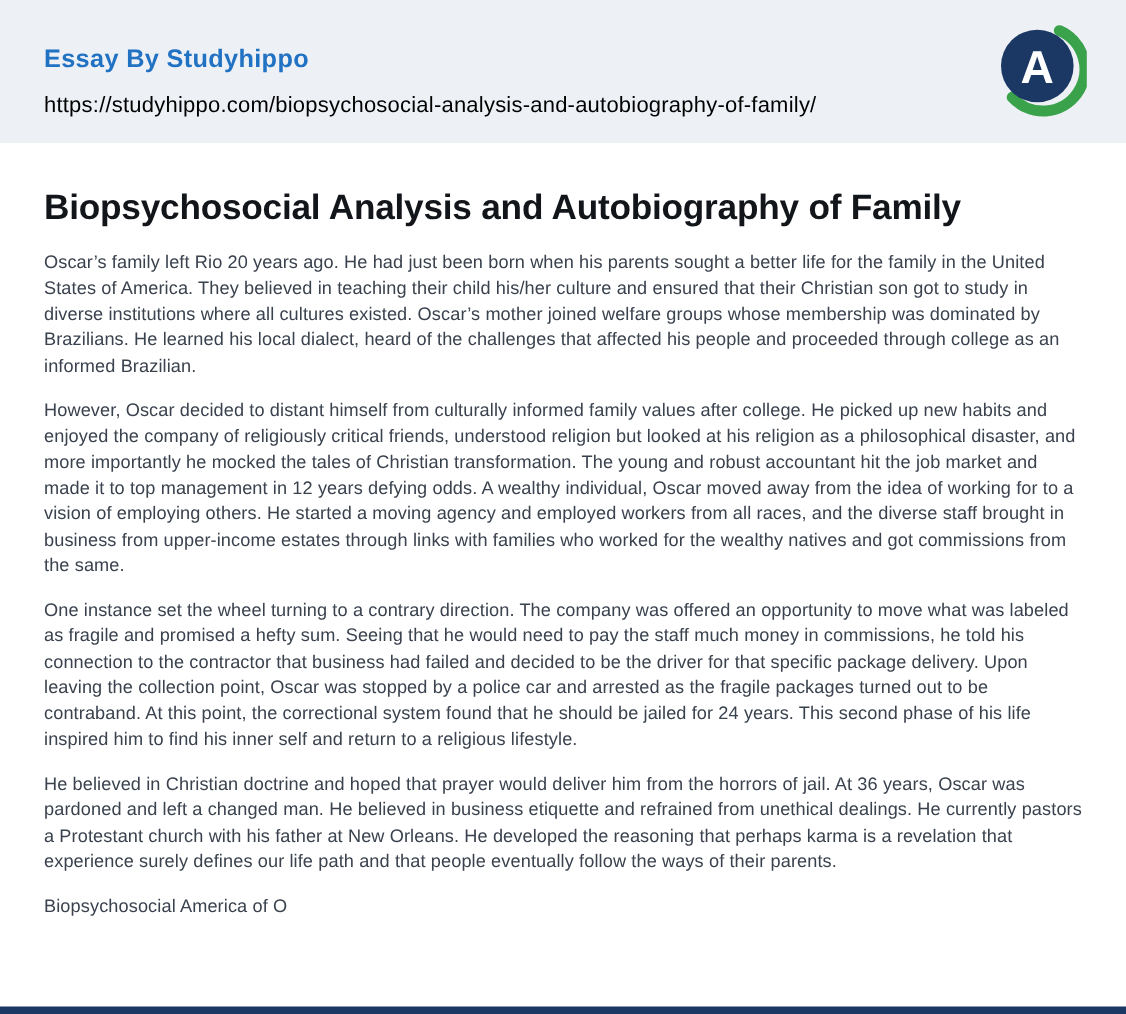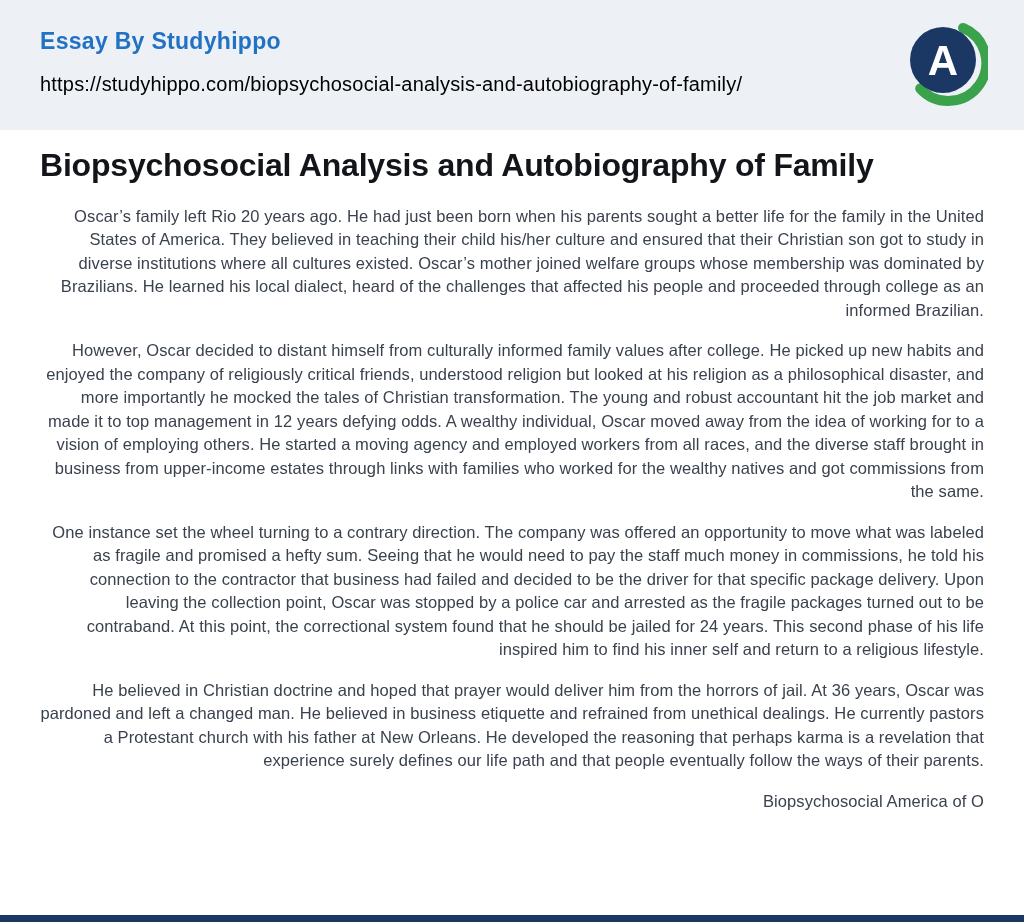--- a/index.html
+++ b/index.html
@@ -15,21 +15,21 @@
     width: 1024px;
     height: 922px;
     background: #ffffff;
   }
   
   .header {
     position: relative;
     width: 100%;
     height: 130px;
     background: #edf1f6;
-    padding: 28px 40px 0 40px;
+    padding: 40px 40px 0 40px;
   }
   .site-title {
     color: #2272c3;
     font-size: 23px;
     font-weight: 700;
     letter-spacing: 0.3px;
     margin-bottom: 18px;
   }
   .site-url {
     color: #000000;
@@ -41,38 +41,37 @@
   .logo {
     position: absolute;
     top: 18px;
     right: 36px;
     width: 82px;
     height: 94px;
     cursor: pointer;
   }
   
   .content {
-    padding: 17px 40px 0 40px;
+    padding: 40px 40px 0 40px;
   }
   .article-title {
     color: #121519;
     font-size: 32px;
     line-height: 1.18;
     font-weight: 800;
     letter-spacing: -0.2px;
     max-width: 900px;
     margin-bottom: 20px;
   }
   .article-body p {
     color: #3a424e;
     font-size: 16.5px;
     line-height: 23.5px;
     margin-bottom: 17px;
     letter-spacing: 0.1px;
-    text-align: right;
   }
   
   .footer-bar {
     position: absolute;
     left: 0;
     bottom: 0;
     width: 100%;
     height: 7px;
     background: #1b3764;
   }

